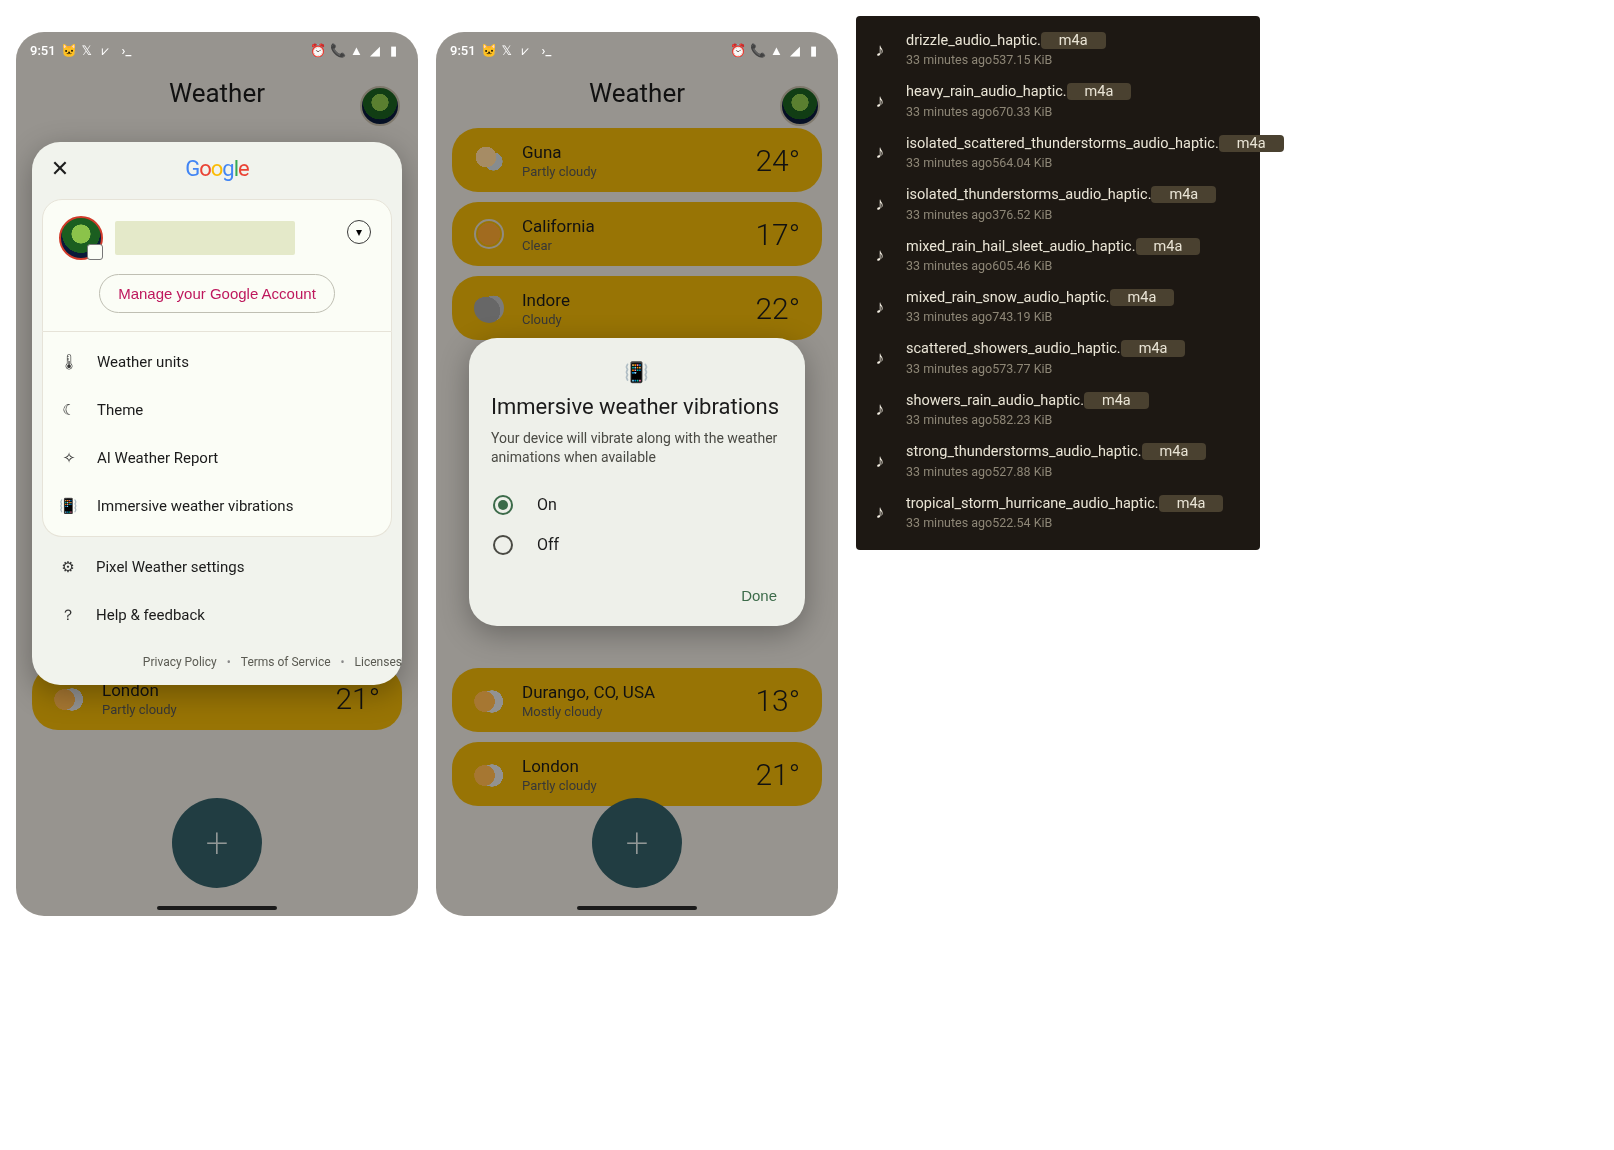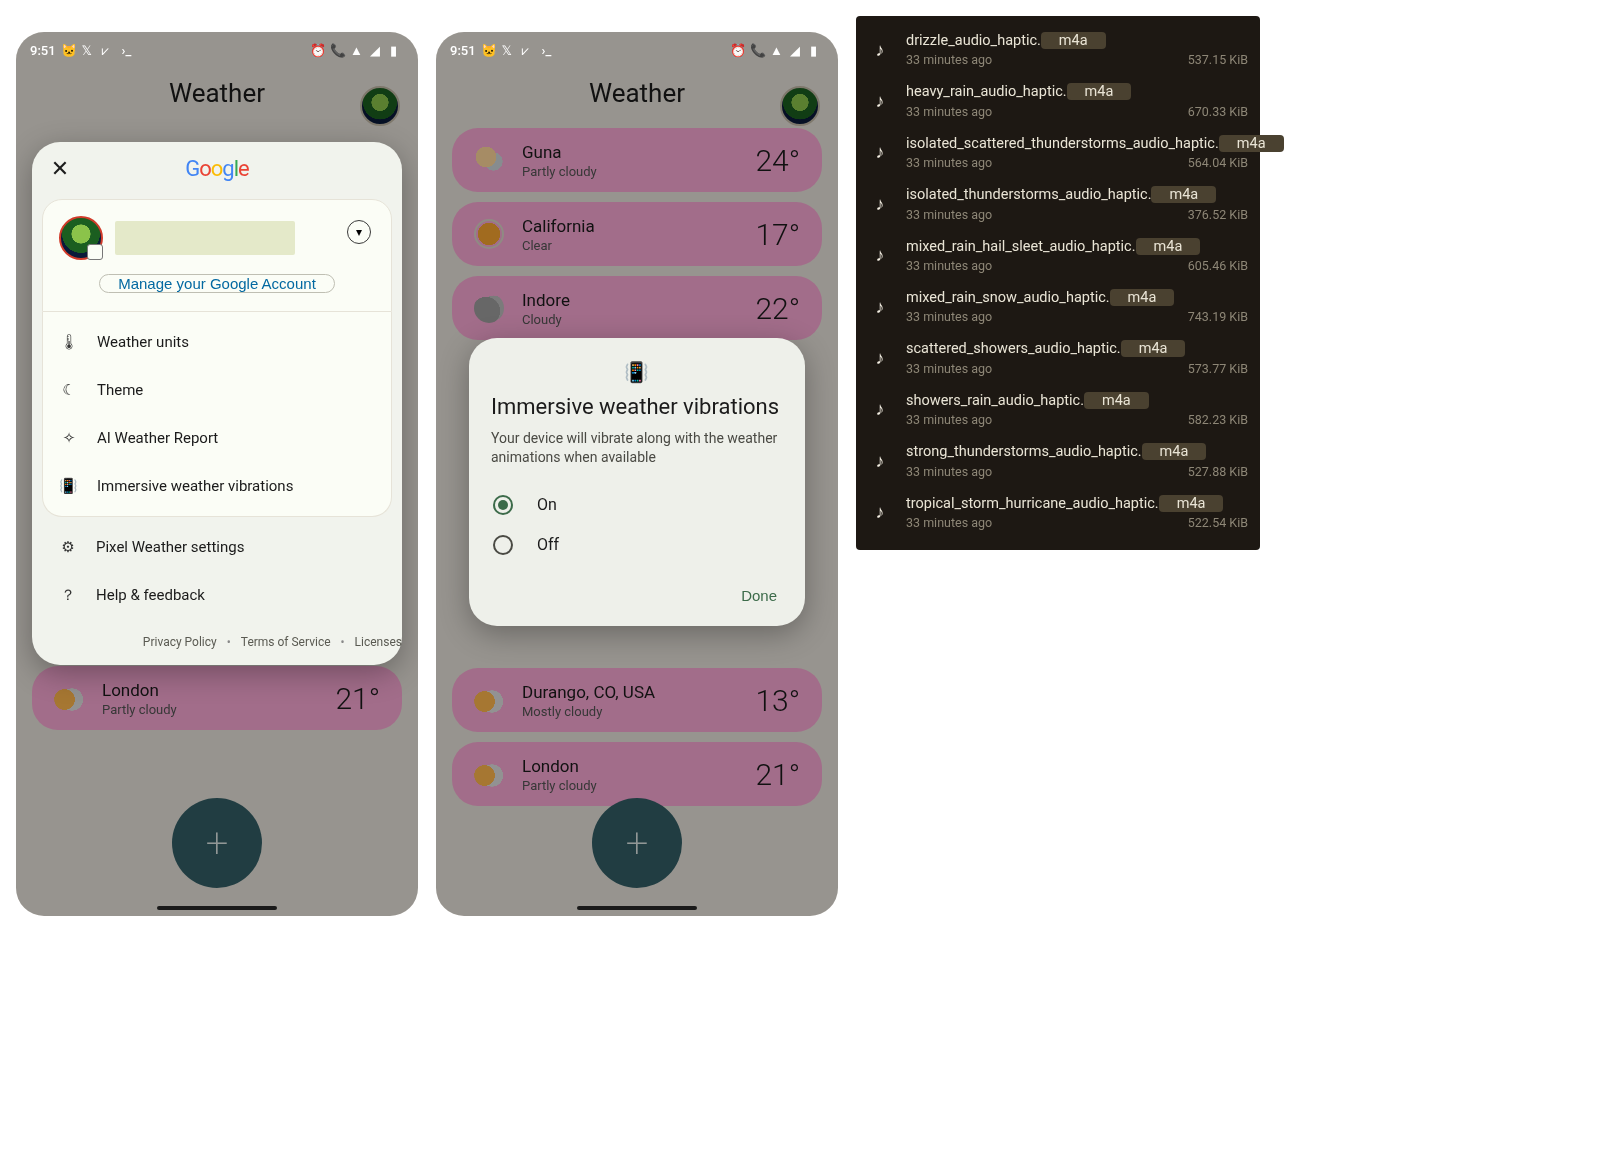--- a/index.html
+++ b/index.html
@@ -53,21 +53,21 @@
     background: radial-gradient(circle at 50% 40%, #8bc34a 0 30%, #1b5e20 31% 60%, #0a1a3a 61% 100%);
     border: 2px solid #c2b9a7;
   }
   
   .weather-list {
     position: absolute; top: 96px; left: 16px; right: 16px; bottom: 0;
     display: flex; flex-direction: column; gap: 10px;
     z-index: 2;
   }
   .city-card {
-    background: #f9a8d4;
+    background: #eab308;
     border-radius: 26px;
     padding: 12px 22px;
     display: flex; align-items: center;
     min-height: 64px;
   }
   .city-icon { width: 30px; height: 30px; border-radius: 50%; margin-right: 18px; flex: 0 0 auto; }
   .ci-sun{ background: radial-gradient(circle,#f7a531 0 60%,transparent 61%); border:2px solid #dcd6c9;}
   .ci-cloud{ background: radial-gradient(circle at 40% 60%,#9e9e9e 0 55%,transparent 56%),radial-gradient(circle at 65% 50%,#bdbdbd 0 50%,transparent 51%);}
   .ci-pcloud{ background: radial-gradient(circle at 35% 55%,#ffb74d 0 40%,transparent 41%),radial-gradient(circle at 60% 55%,#e0e0e0 0 45%,transparent 46%);}
   .ci-moon{ background: radial-gradient(circle at 40% 40%,#ffd89b 0 40%,transparent 41%),radial-gradient(circle at 65% 55%,#cfd8dc 0 35%,transparent 36%);}
@@ -129,22 +129,22 @@
   .acct-name-block {
     width: 180px; height: 34px; background: #e4e9c9; border-radius: 2px;
   }
   .acct-dd {
     position:absolute; right:4px; top:4px;
     width:24px; height:24px; border:1px solid #3a3a3a; border-radius:50%;
     display:flex; align-items:center; justify-content:center; font-size:12px;
   }
   .manage-btn {
     margin: 14px auto 2px; display:block;
-    padding: 0 18px; border:1px solid #bfbfb3; background:transparent;
-    border-radius: 22px; font-size:15px; color:#0369a1; cursor:pointer;
+    padding: 10px 18px; border:1px solid #bfbfb3; background:transparent;
+    border-radius: 22px; font-size:15px; color:#be185d; cursor:pointer;
   }
   .menu-section {
     margin: 0 10px; background: #fbfdf6;
     border: 1px solid #e6e3d8; border-top:none;
     border-radius: 0 0 20px 20px;
     padding: 6px 0;
   }
   .menu-item {
     display:flex; align-items:center; gap:18px;
     padding: 14px 16px; font-size:15px; color:#1b1b1b;
@@ -188,21 +188,21 @@
   }
   .file-row { display:flex; align-items:center; gap:14px; padding: 6px 0 10px; }
   .file-icon {
     width: 24px; height: 24px; flex:0 0 auto;
     display:flex; align-items:center; justify-content:center;
     color:#f4efe3; font-size:18px;
   }
   .file-texts { flex:1; min-width:0; }
   .file-name { color:#e9e4d5; font-size:14.5px; line-height:1.2; }
   .file-name .ext { background:#4a4130; padding:0 18px; border-radius:4px; }
-  .file-meta { display:flex; justify-content:space-between; color:#8d8676; font-size:12.5px; margin-top:3px;}
+  .file-meta { display:flex; color:#8d8676; font-size:12.5px; margin-top:3px;}
 </style>
 </head>
 <body>
 
 <div class="phone">
   <div class="statusbar">
     <div class="left">
       <span>9:51</span>
       <span class="sb-ico">🐱</span>
       <span class="sb-ico">𝕏</span>

